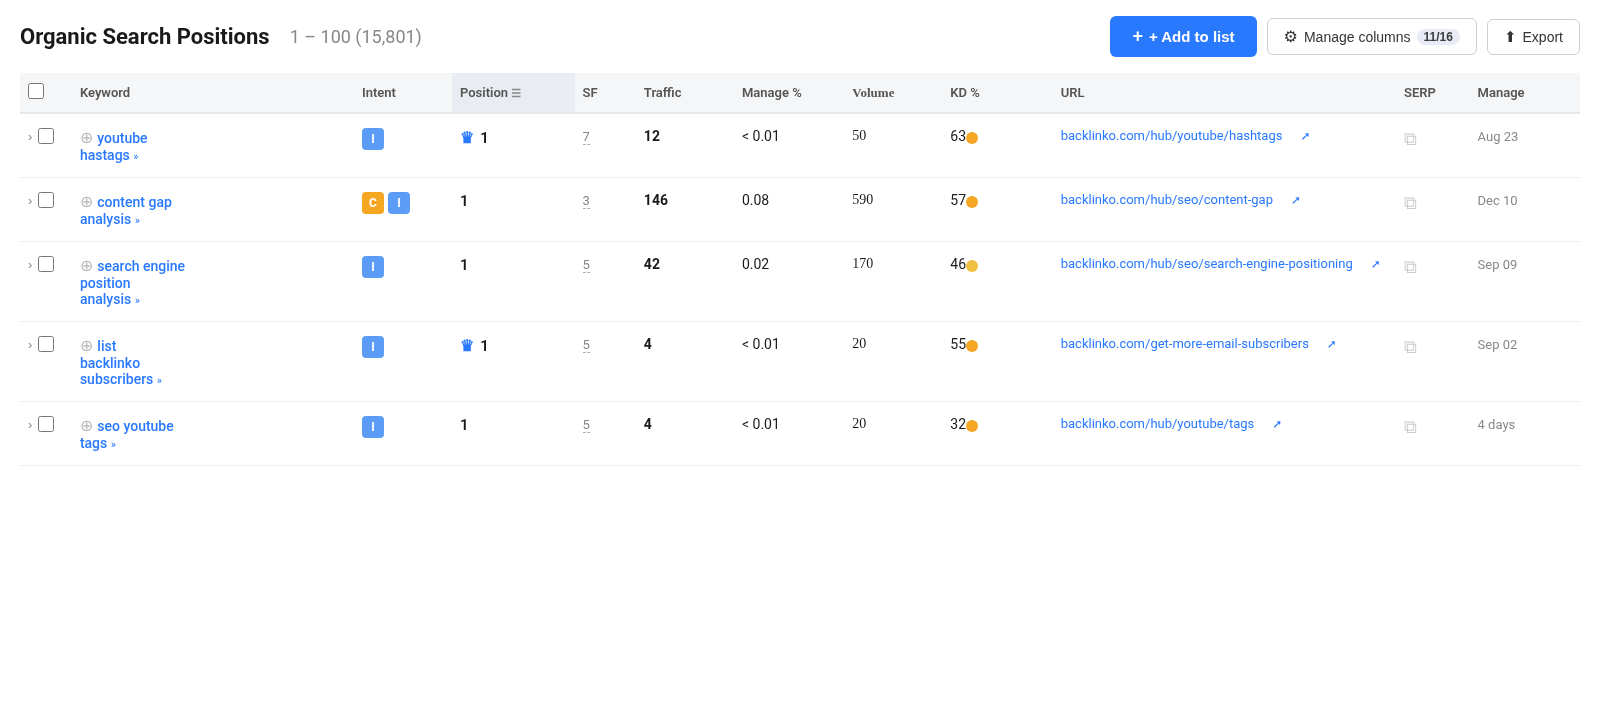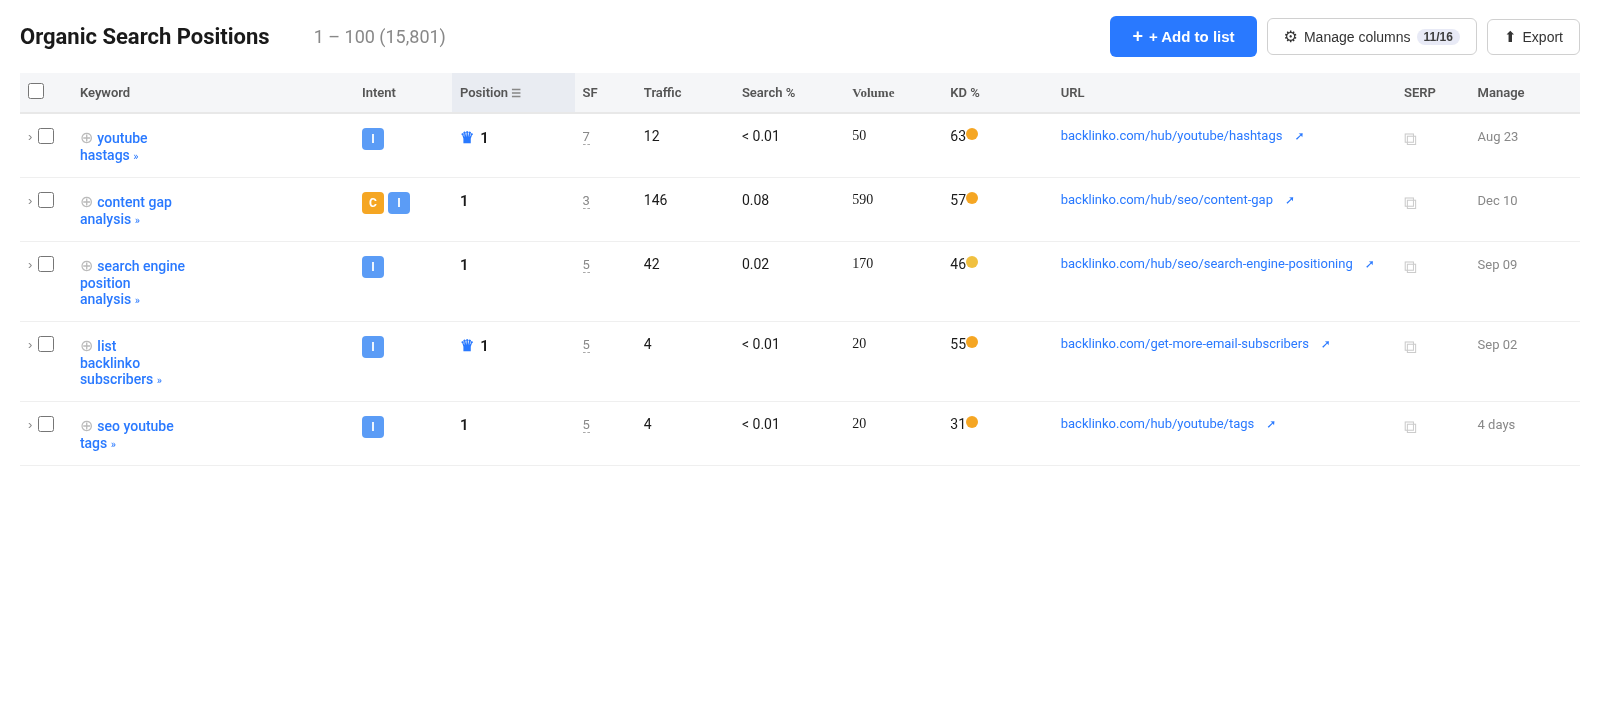--- a/index.html
+++ b/index.html
@@ -10,32 +10,32 @@
       font-size: 14px;
     }
     .page-wrapper {
       padding: 16px 20px;
       min-width: 1600px;
     }
     .header-row {
       display: flex;
       align-items: center;
       margin-bottom: 16px;
-      gap: 28px;
+      gap: 12px;
     }
     .page-title {
       font-size: 22px;
       font-weight: 700;
       color: #1a1a1a;
     }
     .range-label {
       font-size: 18px;
       font-weight: 400;
       color: #888;
-      margin-left: 16px;
+      margin-left: 8px;
     }
     .header-actions {
       margin-left: auto;
       display: flex;
       align-items: center;
       gap: 10px;
     }
     .btn-add-to-list {
       background: #2979ff;
       color: #fff;
@@ -170,44 +170,44 @@
       font-weight: 600;
       font-size: 15px;
     }
     .crown-icon { color: #2979ff; font-size: 16px; }
     .sf-val {
       color: #888;
       font-size: 13px;
       border-bottom: 1px dashed #aaa;
       cursor: default;
     }
-    .traffic-val { font-size: 14px; font-weight: 400; }
+    .traffic-val { font-size: 14px; font-weight: 700; }
     .kd-cell {
       display: flex;
-      align-items: flex-start;
+      align-items: flex-end;
       gap: 0;
     }
     .kd-dot {
       width: 12px;
       height: 12px;
       border-radius: 50%;
       display: inline-block;
     }
     .dot-orange { background: #f5a623; }
     .dot-yellow { background: #f0c040; }
     .url-link {
       color: #2979ff;
       text-decoration: none;
       font-size: 13px;
       word-break: break-all;
     }
     .url-cell {
       display: flex;
       align-items: flex-start;
-      gap: 12px;
+      gap: 18px;
     }
     .external-icon {
       color: #2979ff;
       font-size: 12px;
       margin-top: 1px;
       cursor: pointer;
       flex-shrink: 0;
     }
     .serp-icon {
       color: #bbb;
@@ -255,21 +255,21 @@
     <thead>
       <tr>
         <th class="col-check">
           <input type="checkbox" style="">
         </th>
         <th class="col-keyword">Keyword</th>
         <th class="col-intent">Intent</th>
         <th class="col-position sorted">Position <span class="th-sort-icon">☰</span></th>
         <th class="col-sf">SF</th>
         <th class="col-traffic">Traffic</th>
-        <th class="col-trafficpct">Search %</th>
+        <th class="col-trafficpct">Manage %</th>
         <th class="col-volume">Volume</th>
         <th class="col-kd">KD %</th>
         <th class="col-url">URL</th>
         <th class="col-serp">SERP</th>
         <th class="col-updated">Manage</th>
       </tr>
     </thead>
     <tbody id="table-body">
     <tr>
           <td class="col-check">
@@ -439,21 +439,21 @@
             <div class="position-cell">
               <span>1</span>
             </div>
           </td>
           <td class="col-sf"><span class="sf-val">5</span></td>
           <td class="col-traffic"><span class="traffic-val">4</span></td>
           <td class="col-trafficpct"><span>&lt; 0.01</span></td>
           <td class="col-volume"><span>20</span></td>
           <td class="col-kd">
             <div class="kd-cell">
-    <span>31</span>
+    <span>32</span>
     <span class="kd-dot dot-orange"></span>
   </div>
           </td>
           <td class="col-url">
             <div class="url-cell">
     <a href="#" class="url-link">backlinko.com/hub/youtube/tags</a>
     <span class="external-icon">➚</span>
   </div>
           </td>
           <td class="col-serp"><span class="serp-icon" style="color:#ccc;font-size:18px;">⧉</span></td>

